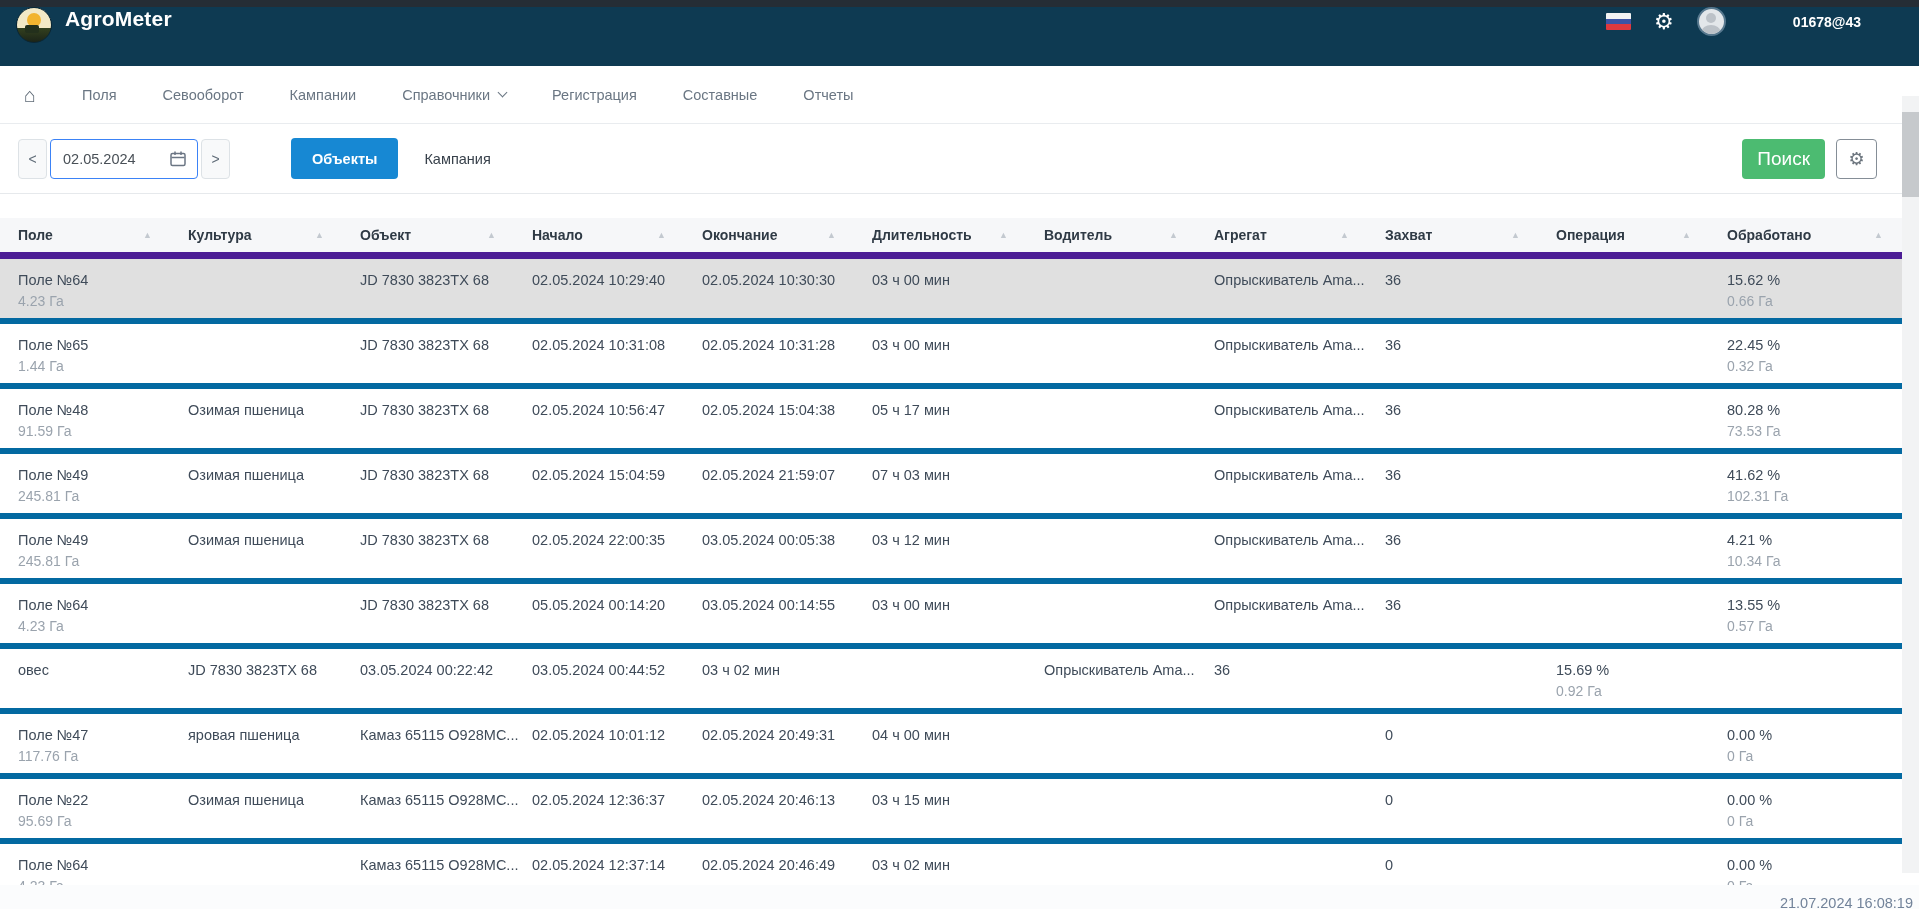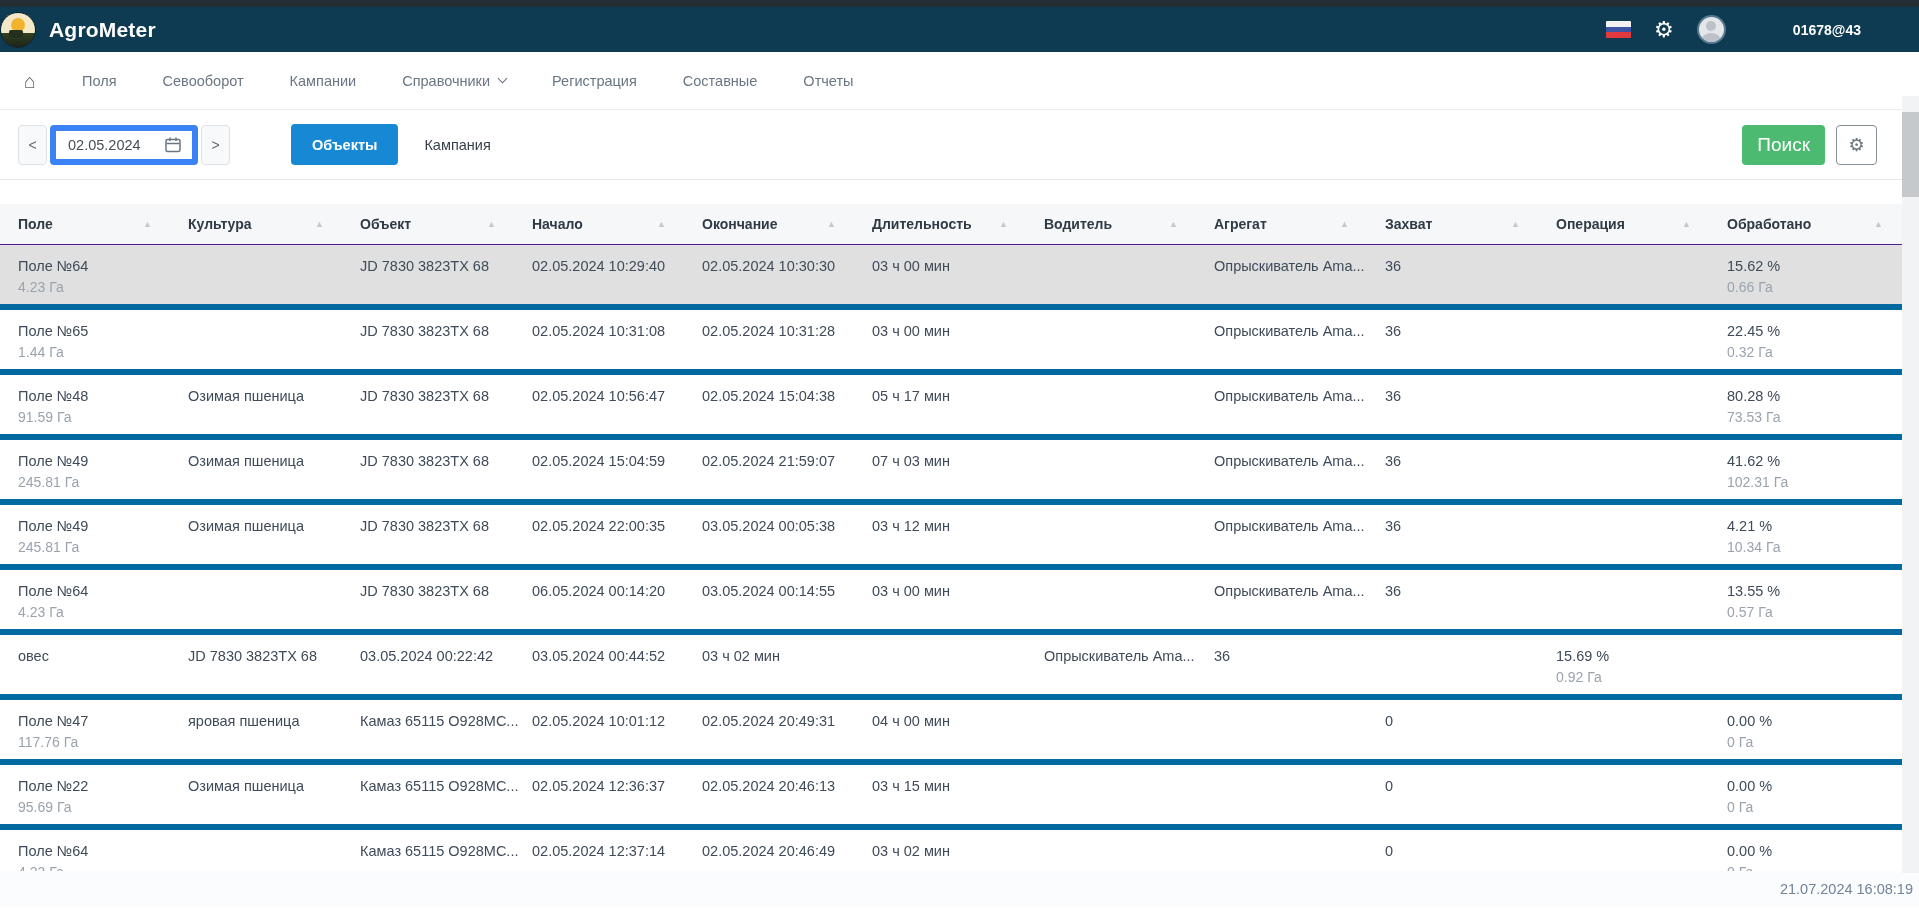--- a/index.html
+++ b/index.html
@@ -1,21 +1,21 @@
 <!DOCTYPE html>
 <html><head>
 <meta charset="utf-8">
 <style>
   * { box-sizing: border-box; margin: 0; padding: 0; }
   html,body { width:1919px; height:909px; overflow:hidden; }
   body { font-family:"Liberation Sans", sans-serif; background:#fff; position:relative; }
 
   
   .window-strip { height:7px; background:#252d35; }
-  .topbar { height:45px; background:#0e3a52; display:flex; align-items:center; padding:0 0 0 0; }
+  .topbar { height:59px; background:#0e3a52; display:flex; align-items:flex-start; padding:0 0 0 16px; }
   .logo { width:36px; height:36px; border-radius:50%; position:relative; overflow:hidden;
           background:linear-gradient(to bottom,#f3e9c6 0%,#f3e9c6 58%,#33411f 58%,#1c2418 100%);
           border:1px solid #0a2634; flex:0 0 auto; }
   .logo::before { content:""; position:absolute; top:5px; left:50%; transform:translateX(-50%);
           width:14px; height:14px; border-radius:50%; background:#f2b42f; }
   .logo::after { content:""; position:absolute; bottom:9px; left:8px; width:14px; height:8px;
           border-radius:2px; background:#23301c; }
   .app-title { color:#fff; font-size:21px; font-weight:bold; margin-left:13px; letter-spacing:.2px; }
   .topbar-right { margin-left:auto; display:flex; align-items:center; gap:23px; margin-right:58px; }
   .flag { width:25px; height:17px; display:flex; flex-direction:column; border-radius:1px; overflow:hidden; }
@@ -36,21 +36,21 @@
   .nav-home { color:#5f6b77; font-size:20px; line-height:1; cursor:pointer; }
   .nav-item { color:#6a7683; font-size:14.5px; cursor:pointer; display:flex; align-items:center; gap:9px; white-space:nowrap; }
   .chev { width:7px; height:7px; border-right:1.6px solid #6a7683; border-bottom:1.6px solid #6a7683;
           transform:rotate(45deg); margin-top:-4px; }
 
   
   .filterbar { height:70px; background:#fff; border-bottom:1px solid #e6e9ec;
                display:flex; align-items:center; padding:0 42px 0 18px; }
   .btn-sq { width:29px; height:40px; background:#f8f9fa; border:1px solid #dde2e6; border-radius:4px;
             color:#5f6b77; font-size:14px; display:flex; align-items:center; justify-content:center; cursor:pointer; }
-  .date-box { width:148px; height:40px; border:6px solid #3b82f6; border-radius:4px; margin:0 3px; background:#fff;
+  .date-box { width:148px; height:40px; border:1px solid #3b82f6; border-radius:4px; margin:0 3px; background:#fff;
               display:flex; align-items:center; justify-content:space-between; padding:0 10px 0 12px;
               font-size:14.5px; color:#495057; cursor:text; }
   .cal-icon svg { display:block; }
   .toggle-objects { margin-left:61px; height:41px; padding:1px 21px; background:#1788d3; color:#fff;
               border:none; border-radius:4px; font-size:14.5px; font-weight:bold; display:flex; align-items:center; cursor:pointer; }
   .toggle-campaign { margin-left:14px; padding:0 12px; height:41px; background:transparent; border:none;
               font-size:14.5px; color:#38414b; display:flex; align-items:center; cursor:pointer; font-family:inherit; }
   .select-box { margin-left:27px; width:283px; height:41px; border:1px solid #c9ced4; border-radius:4px; background:#fff;
               display:flex; align-items:center; justify-content:space-between; padding:0 13px 0 14px;
               font-size:14.5px; color:#4a545e; cursor:pointer; }
@@ -58,21 +58,21 @@
   .f-spacer { flex:1; }
   .btn-search { height:40px; padding:0 15px; background:#4cbb71; border:none; border-radius:4px;
               color:#fff; font-size:19px; display:flex; align-items:center; cursor:pointer; font-family:inherit; }
   .btn-gear { width:41px; height:40px; margin-left:11px; background:#fff; border:1px solid #858e97; border-radius:4px;
               color:#6b747d; font-size:18px; display:flex; align-items:center; justify-content:center; cursor:pointer; }
 
   
   .table-wrap { height:691px; background:#fff; overflow:hidden; position:relative; }
   .grid { display:grid; grid-template-columns:170px 172px 172px 170px 170px 172px 170px 171px 171px 171px auto;
           padding-left:18px; }
-  .thead { margin-top:24px; height:41px; background:#f6f7f9; align-items:center; border-bottom:1px solid #4c1d95; }
+  .thead { margin-top:24px; height:41px; background:#f6f7f9; align-items:center; border-bottom:7px solid #4c1d95; }
   .th { display:flex; align-items:center; justify-content:space-between; padding-right:36px;
         font-weight:bold; font-size:14px; color:#2f3a45; white-space:nowrap; overflow:hidden; }
   .sort { color:#c3c9d0; font-size:9px; cursor:pointer; }
   .row { height:65px; border-bottom:6px solid #0369a1; cursor:pointer; background:#fff; }
   .row.selected { background:#e0e0e0; }
   .td { padding-top:13px; padding-right:14px; font-size:14.5px; color:#3f4b59; white-space:nowrap; overflow:hidden; }
   .td .sub { margin-top:5px; font-size:14px; color:#9aa3ad; }
 
   
   .scrollbar { position:absolute; right:0; top:96px; width:17px; height:777px; background:#f2f3f4; z-index:5; }
@@ -300,21 +300,21 @@
           <div class="sub">10.34 Га</div>
         </div>
       </div>
       <div class="row grid">
         <div class="td">
           <div>Поле №64</div>
           <div class="sub">4.23 Га</div>
         </div>
         <div class="td"></div>
         <div class="td">JD 7830 3823TX 68</div>
-        <div class="td">06.05.2024 00:14:20</div>
+        <div class="td">05.05.2024 00:14:20</div>
         <div class="td">03.05.2024 00:14:55</div>
         <div class="td">03 ч 00 мин</div>
         <div class="td"></div>
         <div class="td">Опрыскиватель Ama...</div>
         <div class="td">36</div>
         <div class="td"></div>
         <div class="td">
           <div>13.55 %</div>
           <div class="sub">0.57 Га</div>
         </div>

